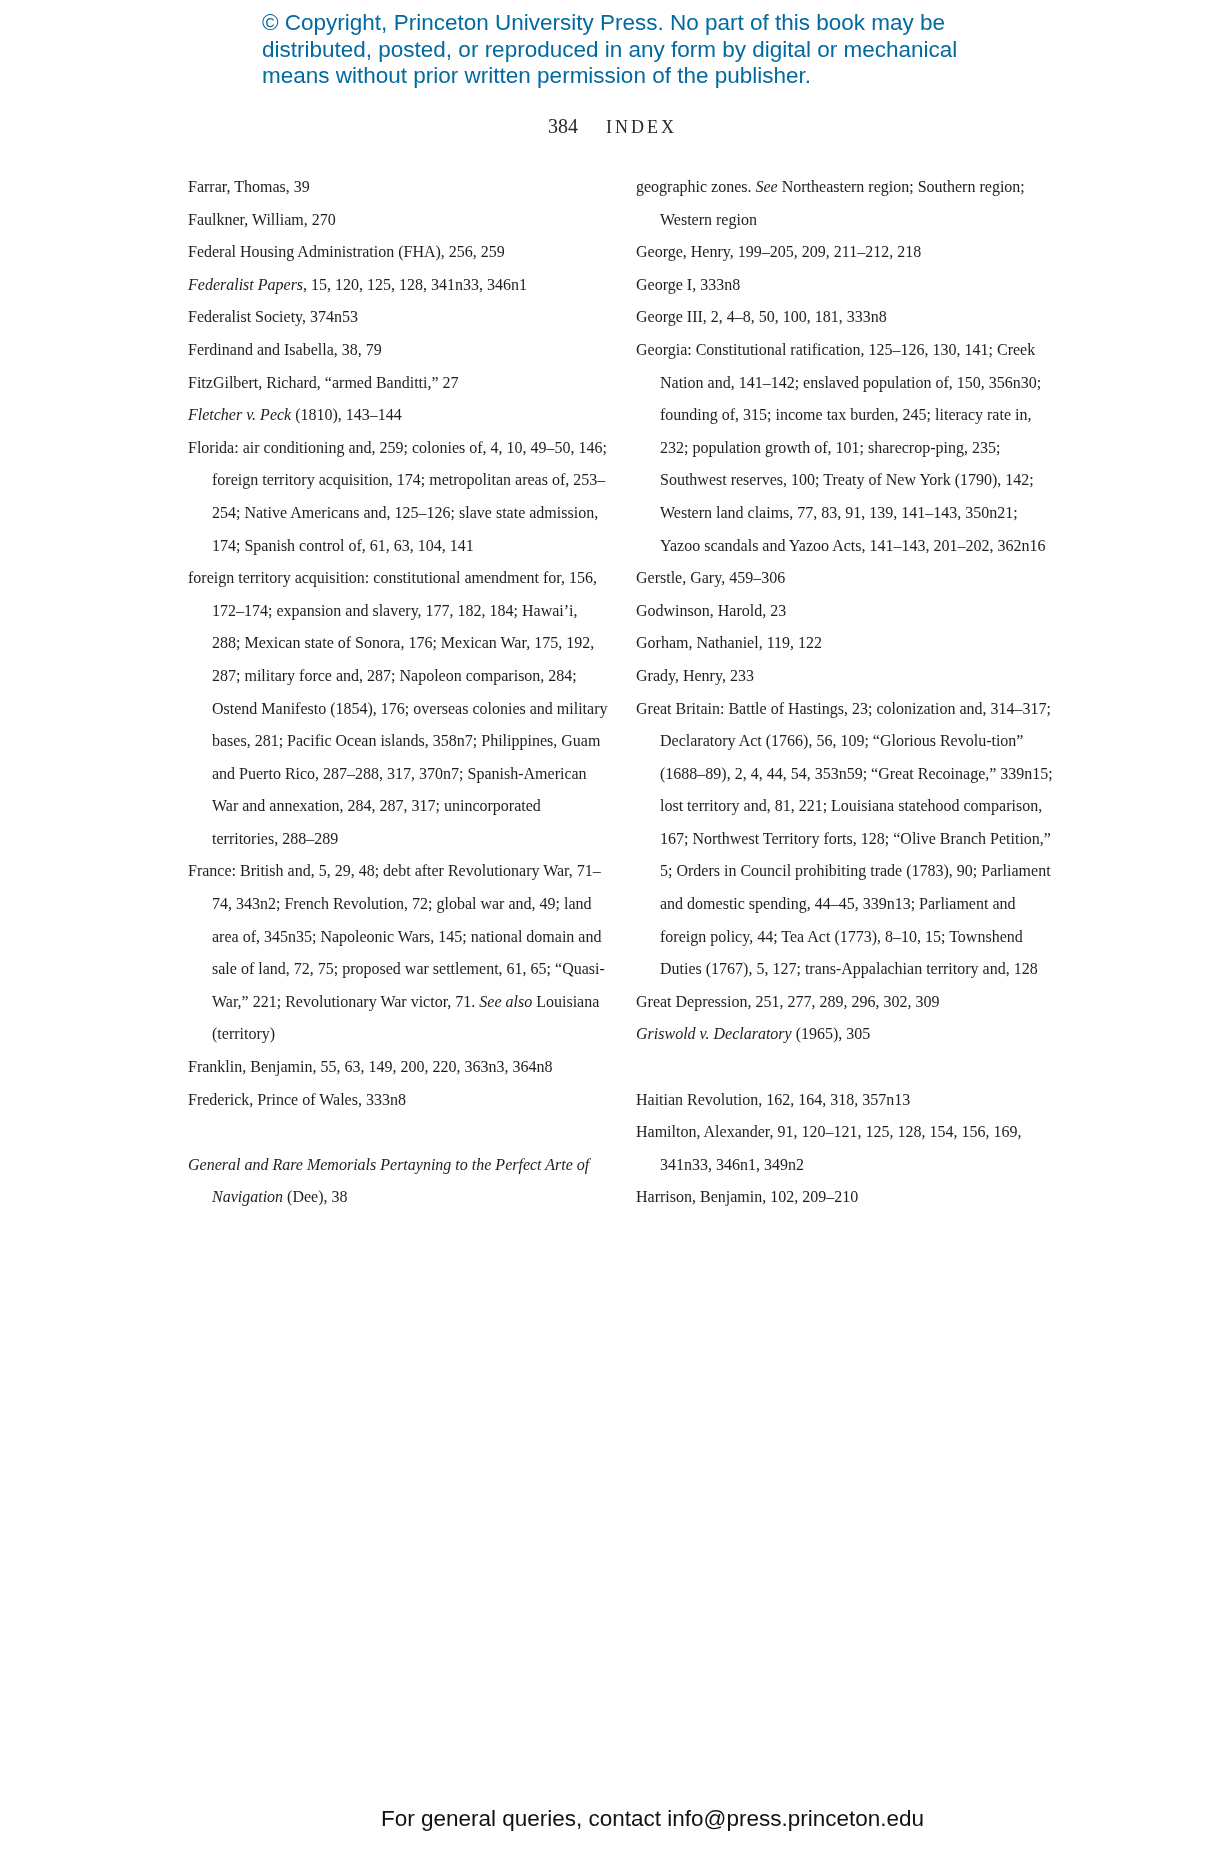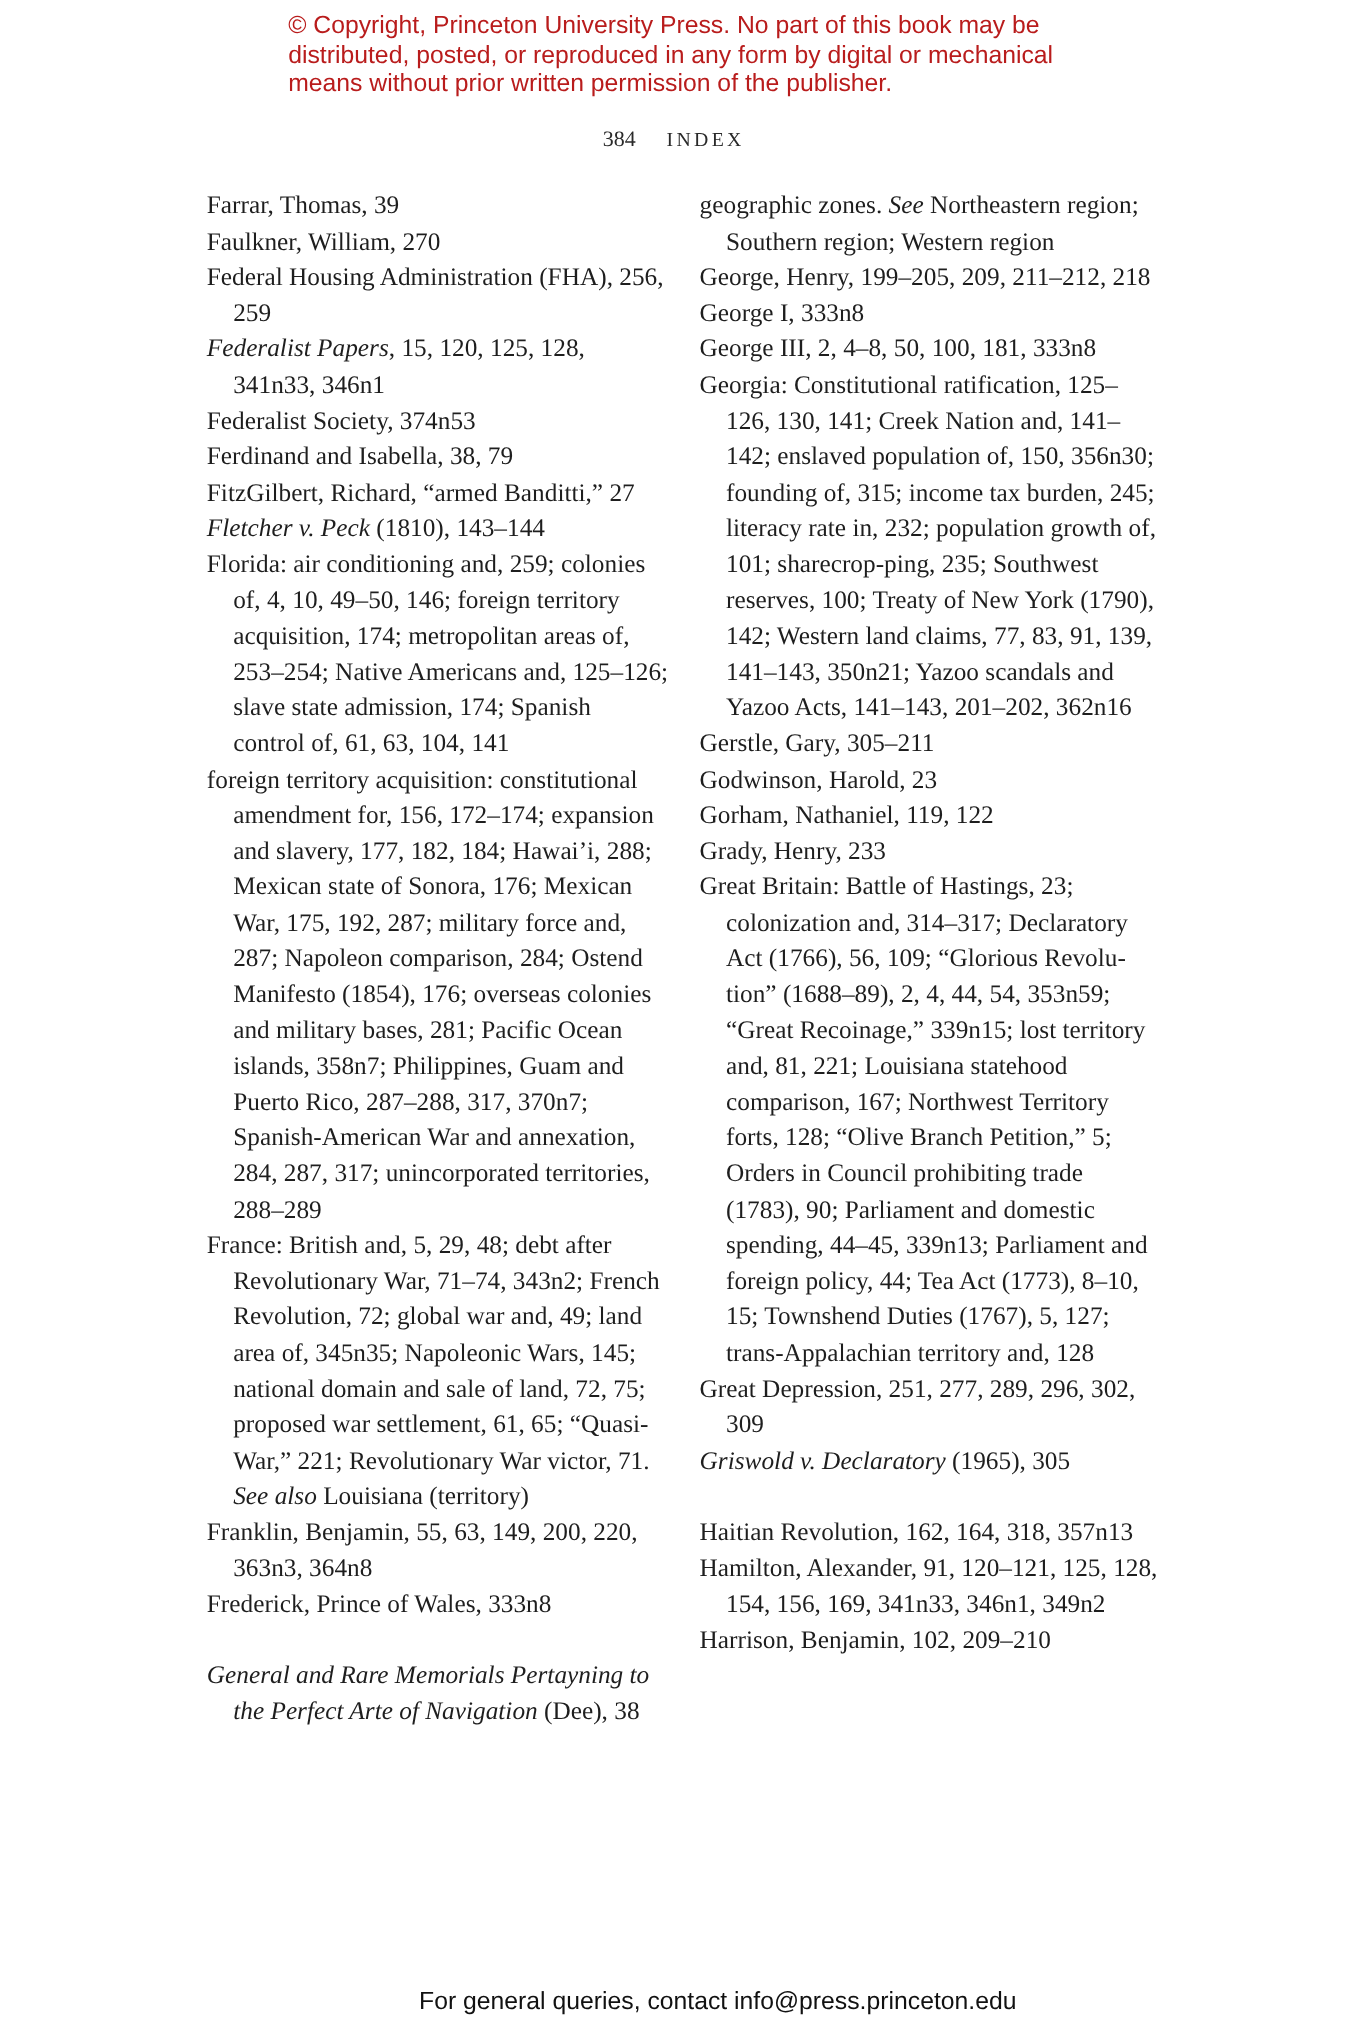--- a/index.html
+++ b/index.html
@@ -1,29 +1,29 @@
 <!DOCTYPE html>
 <html><head>
 <meta charset="utf-8">
 <style>
   html, body { margin: 0; padding: 0; background: #ffffff; }
   body { width: 1225px; height: 1850px; position: relative; overflow: hidden; color: #1f1f1f; }
   .copyright {
     position: absolute; left: 262px; top: 10px; width: 760px;
-    font-family: "Liberation Sans", sans-serif; font-size: 22.5px; line-height: 26.5px; color: #b91c1c;
+    font-family: "Liberation Sans", sans-serif; font-size: 22.5px; line-height: 26.5px; color: #0369a1;
   }
   .running-head {
     position: absolute; left: 0; width: 1225px; top: 110px; text-align: center;
     font-family: "Liberation Serif", serif; font-size: 20px; color: #2a2a2a;
   }
   .running-head .pg { margin-right: 23px; }
   .running-head .ttl { letter-spacing: 3px; font-variant: small-caps; text-transform: lowercase; font-size: 26px; }
   .col {
     position: absolute; top: 171px;
-    font-family: "Liberation Serif", serif; font-size: 23px; line-height: 32.6px; color: #1e1e1e;
+    font-family: "Liberation Serif", serif; font-size: 16px; line-height: 32.6px; color: #1e1e1e;
   }
   .col.left { left: 188px; width: 420px; }
   .col.right { left: 636px; width: 420px; }
   .entry { padding-left: 24px; text-indent: -24px; margin: 0; }
   .gap { height: 32.6px; }
   .it { font-style: italic; }
   .footer {
     position: absolute; left: 0; width: 1225px; top: 1806px; text-align: center;
     font-family: "Liberation Sans", sans-serif; font-size: 22.5px; color: #111; padding-left: 40px;
   }
@@ -54,21 +54,21 @@
     <p class="entry"><span>Frederick, Prince of Wales, 333n8</span></p>
     <div class="gap"></div>
     <p class="entry"><span class="it">General and Rare Memorials Pertayning to the Perfect Arte of Navigation</span><span> (Dee), 38</span></p>
   </div>
 <div class="col right">
     <p class="entry"><span>geographic zones. </span><span class="it">See</span><span> Northeastern region; Southern region; Western region</span></p>
     <p class="entry"><span>George, Henry, 199–205, 209, 211–212, 218</span></p>
     <p class="entry"><span>George I, 333n8</span></p>
     <p class="entry"><span>George III, 2, 4–8, 50, 100, 181, 333n8</span></p>
     <p class="entry"><span>Georgia: Constitutional ratification, 125–126, 130, 141; Creek Nation and, 141–142; enslaved population of, 150, 356n30; founding of, 315; income tax burden, 245; literacy rate in, 232; population growth of, 101; sharecrop-ping, 235; Southwest reserves, 100; Treaty of New York (1790), 142; Western land claims, 77, 83, 91, 139, 141–143, 350n21; Yazoo scandals and Yazoo Acts, 141–143, 201–202, 362n16</span></p>
-    <p class="entry"><span>Gerstle, Gary, 305–211</span></p>
+    <p class="entry"><span>Gerstle, Gary, 459–306</span></p>
     <p class="entry"><span>Godwinson, Harold, 23</span></p>
     <p class="entry"><span>Gorham, Nathaniel, 119, 122</span></p>
     <p class="entry"><span>Grady, Henry, 233</span></p>
     <p class="entry"><span>Great Britain: Battle of Hastings, 23; colonization and, 314–317; Declaratory Act (1766), 56, 109; “Glorious Revolu-tion” (1688–89), 2, 4, 44, 54, 353n59; “Great Recoinage,” 339n15; lost territory and, 81, 221; Louisiana statehood comparison, 167; Northwest Territory forts, 128; “Olive Branch Petition,” 5; Orders in Council prohibiting trade (1783), 90; Parliament and domestic spending, 44–45, 339n13; Parliament and foreign policy, 44; Tea Act (1773), 8–10, 15; Townshend Duties (1767), 5, 127; trans-Appalachian territory and, 128</span></p>
     <p class="entry"><span>Great Depression, 251, 277, 289, 296, 302, 309</span></p>
     <p class="entry"><span class="it">Griswold v. Declaratory</span><span> (1965), 305</span></p>
     <div class="gap"></div>
     <p class="entry"><span>Haitian Revolution, 162, 164, 318, 357n13</span></p>
     <p class="entry"><span>Hamilton, Alexander, 91, 120–121, 125, 128, 154, 156, 169, 341n33, 346n1, 349n2</span></p>
     <p class="entry"><span>Harrison, Benjamin, 102, 209–210</span></p>

